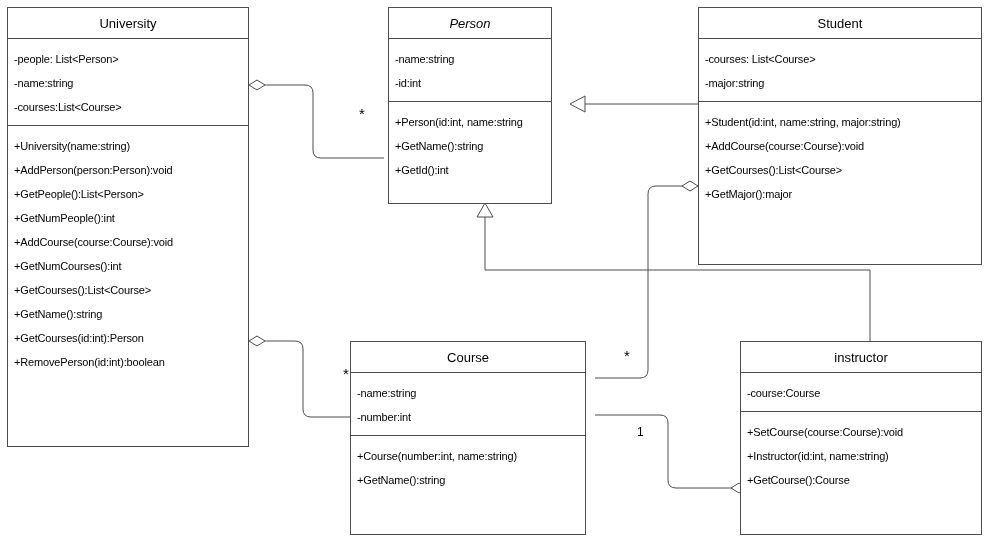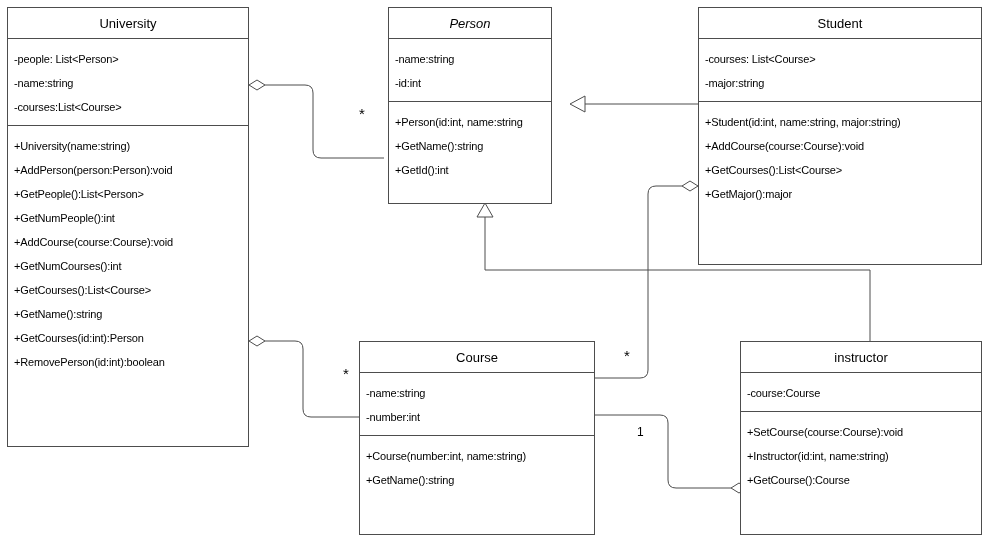--- a/index.html
+++ b/index.html
@@ -179,21 +179,21 @@
       <div class="uml-member">-major:string</div>
     </div>
     <div class="uml-compartment divided">
       <div class="uml-member">+Student(id:int, name:string, major:string)</div>
       <div class="uml-member">+AddCourse(course:Course):void</div>
       <div class="uml-member">+GetCourses():List&lt;Course&gt;</div>
       <div class="uml-member">+GetMajor():major</div>
     </div>
   </div>
 
-  <div class="uml-class" style="left:359px; top:341px; width:236px; height:194px;">
+  <div class="uml-class" style="left:350px; top:341px; width:236px; height:194px;">
     <div class="uml-title" style="height:31px;">Course</div>
     <div class="uml-compartment">
       <div class="uml-member">-name:string</div>
       <div class="uml-member">-number:int</div>
     </div>
     <div class="uml-compartment divided">
       <div class="uml-member">+Course(number:int, name:string)</div>
       <div class="uml-member">+GetName():string</div>
     </div>
   </div>

